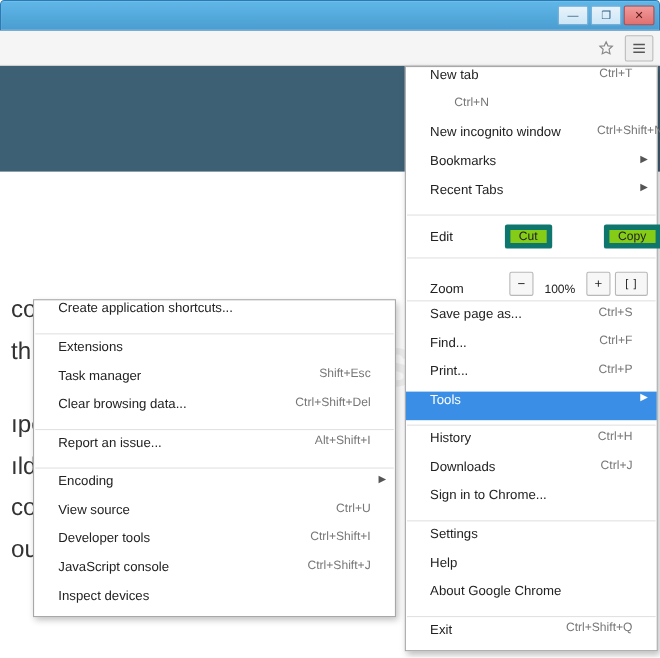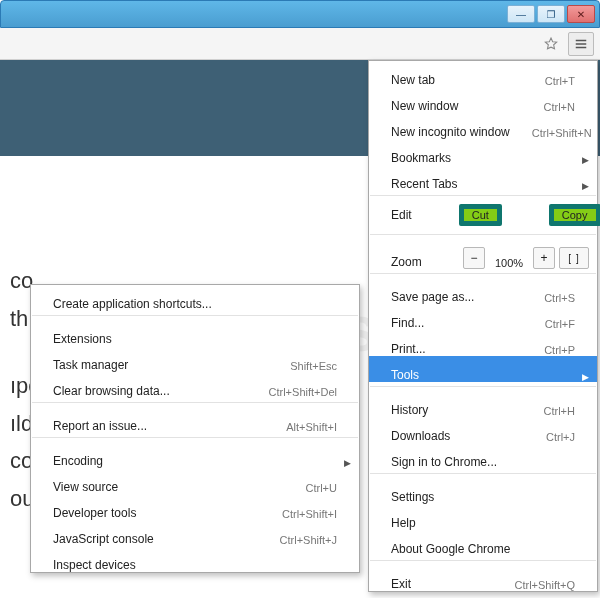--- a/index.html
+++ b/index.html
@@ -13,31 +13,31 @@
 .toolbar .icon-btn { width: 26px; height: 24px; display: flex; align-items: center; justify-content: center; border: 1px solid transparent; border-radius: 2px; cursor: pointer; }
 .toolbar .icon-btn.hamb { border-color: #bcbcbc; background: #ededed; }
 
 .page { position: absolute; top: 60px; left: 0; right: 0; bottom: 0; background: #fff; }
 .banner { height: 96px; background: #3e6075; }
 .body-text { padding: 110px 10px 0 10px; color: #333; font-size: 22px; line-height: 1.35; }
 .body-text p { margin-bottom: 8px; }
 .watermark { position: absolute; top: 50%; left: 50%; transform: translate(-50%,-50%); font-size: 64px; color: rgba(0,0,0,.05); font-weight: 700; letter-spacing: 2px; pointer-events: none; }
 
 .menu { position: absolute; background: #fff; border: 1px solid #a8a8a8; box-shadow: 2px 3px 6px rgba(0,0,0,.25); font-size: 12px; color: #222; }
-.menu .row { display: flex; align-items: flex-end; height: 26px; padding: 0 22px 0 22px; position: relative; white-space: nowrap; }
+.menu .row { display: flex; align-items: flex-start; height: 26px; padding: 0 22px 0 22px; position: relative; white-space: nowrap; gap: 11px; }
 .menu .row.click { cursor: pointer; }
 .menu .row .label { flex: 1; }
 .menu .row .accel { color: #777; font-size: 11px; margin-left: 22px; }
 .menu .row .arrow { position: absolute; right: 8px; color: #555; font-size: 9px; }
 .menu .sep { height: 1px; background: #e2e2e2; margin: 4px 1px; }
 .menu .row.hl { background: #3a8ee6; color: #fff; }
 .menu .row.hl .arrow { color: #fff; }
 
 .main-menu { top: 60px; right: 2px; width: 230px; }
-.sub-menu { top: 284px; left: 30px; width: 330px; }
+.sub-menu { top: 272px; left: 30px; width: 330px; }
 
 .edit-row { display: flex; align-items: center; height: 30px; padding: 0 8px 0 22px; gap: 48px; }
 .edit-row .label { flex: 1; }
 .edit-row .mini-btn { height: 22px; border: 5px solid #0f766e; background: #84cc16; font-size: 11px; padding: 0 8px; border-radius: 2px; cursor: pointer; margin-left: -1px; display: flex; align-items: center; }
 .edit-row .mini-btn:first-of-type { border-radius: 2px 0 0 2px; }
 .edit-row .mini-btn:last-of-type { border-radius: 0 2px 2px 0; }
 
 .zoom-row { display: flex; align-items: flex-end; height: 30px; padding: 0 8px 0 22px; gap: 4px; }
 .zoom-row .label { flex: 1; }
 .zoom-row .zb { width: 22px; height: 22px; border: 1px solid #b8b8b8; background: #f7f7f7; border-radius: 2px; font-size: 12px; display: flex; align-items: center; justify-content: center; cursor: pointer; }
@@ -81,21 +81,20 @@
     <p>ou</p>
   </div>
 </div>
 
 <div class="menu main-menu">
   <div class="row click">
       <span class="label">New tab</span>
       <span class="accel">Ctrl+T</span>
     </div>
   <div class="row click">
-      <span class="label">New window</span>
       <span class="accel">Ctrl+N</span>
     </div>
   <div class="row click">
       <span class="label">New incognito window</span>
       <span class="accel">Ctrl+Shift+N</span>
     </div>
   <div class="row click">
       <span class="label">Bookmarks</span>
       <span class="arrow">▶</span>
     </div>

